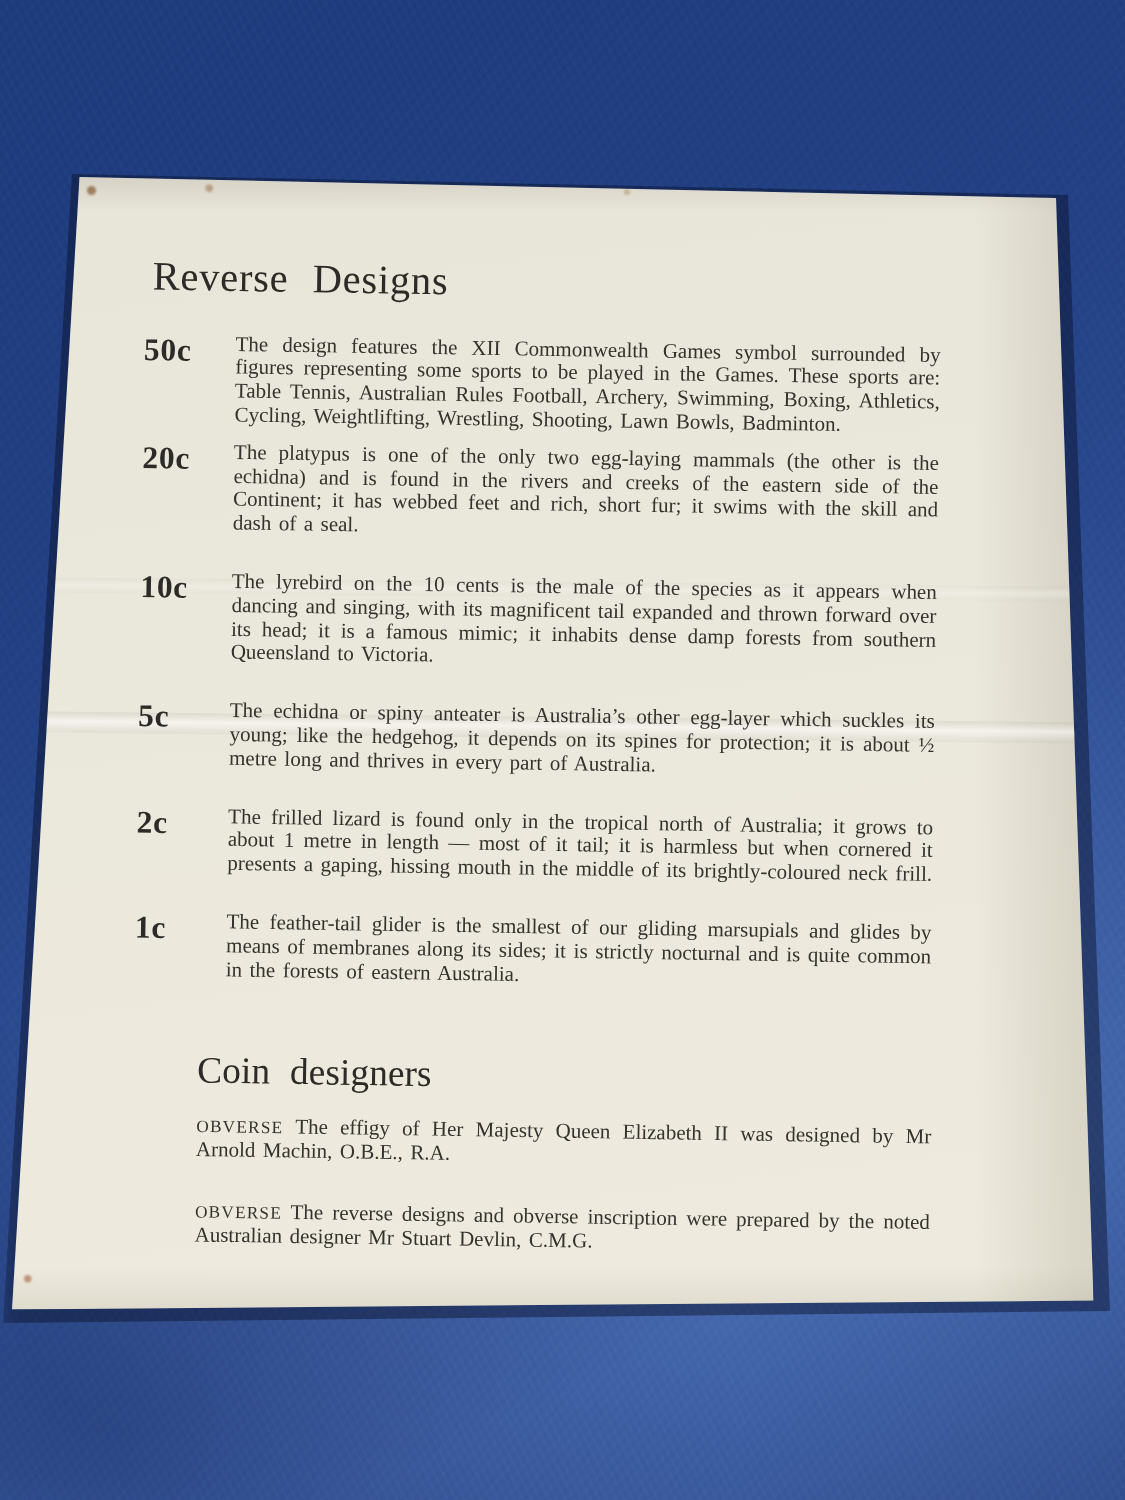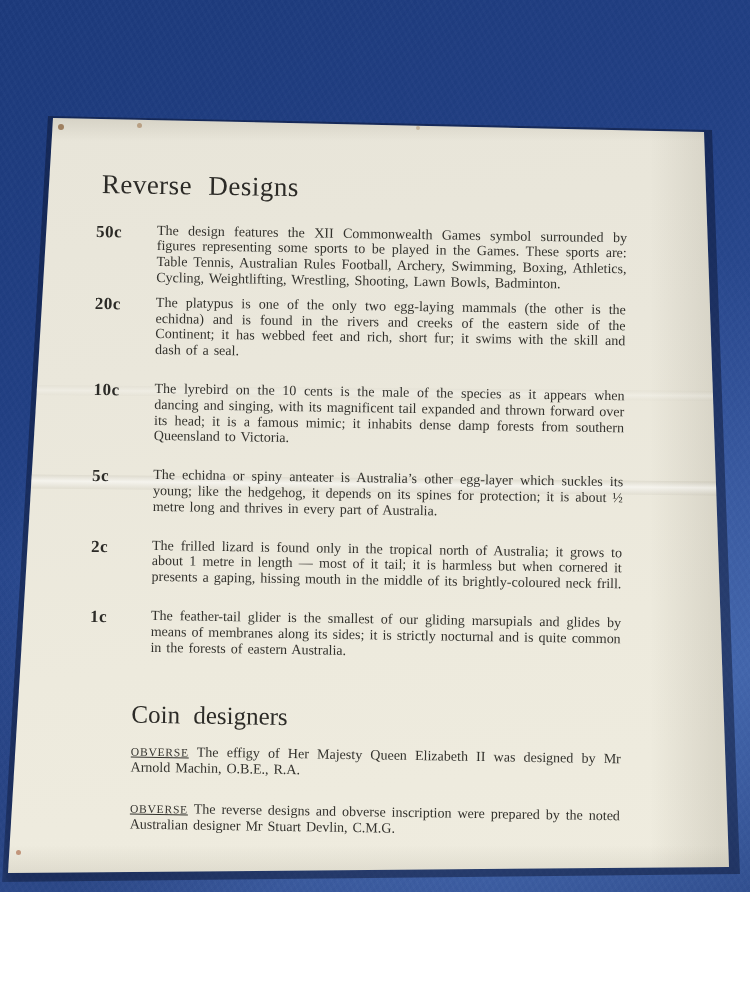--- a/index.html
+++ b/index.html
@@ -1,20 +1,20 @@
 <!DOCTYPE html>
 <html><head>
 <meta charset="utf-8">
 <style>
   html,body { margin:0; padding:0; }
   body {
     width:750px; height:1000px; overflow:hidden;
     font-family:"Liberation Serif","DejaVu Serif",serif;
   }
-  .scene { position:relative; width:750px; height:892px; overflow:hidden; }
+  .scene { position:relative; width:750px; height:1000px; overflow:hidden; }
 
   
   .bg {
     position:absolute; inset:0;
     background:
       radial-gradient(900px 700px at 68% 72%, rgba(90,125,190,0.45), rgba(90,125,190,0) 60%),
       radial-gradient(600px 400px at 10% 95%, rgba(20,35,80,0.35), rgba(20,35,80,0) 70%),
       linear-gradient(155deg, #1d3a7c 0%, #224084 35%, #2d4d94 60%, #3b5ea6 82%, #2c4a8a 100%);
   }
   .bg-grain {
@@ -61,38 +61,38 @@
   }
   .doc-title {
     margin:0 0 22px 5px; font-size:27px; font-weight:400;
     word-spacing:9px; letter-spacing:0.5px; line-height:1.1; color:#2c2b27;
   }
   .row { display:flex; align-items:flex-start; }
   .row + .row { margin-top:23px; }
   .row.first { margin-top:0; }
   .row.gap-small { margin-top:9px; }
   .denom {
-    flex:0 0 61px; font-weight:700; font-size:17px; line-height:1;
+    flex:0 0 61px; font-weight:700; font-size:21px; line-height:1;
     letter-spacing:0.5px; color:#2c2b27; padding-top:1px;
   }
   .sect-text {
     flex:0 0 470px; font-size:14px; line-height:15.8px;
     text-align:justify; word-spacing:1.5px; color:#33322d;
   }
   .designers { padding-left:43px; }
   .designers-heading {
     margin:45px 0 8px 0; font-size:25px; font-weight:400;
     word-spacing:7px; line-height:1.2; color:#2c2b27;
   }
   .designer-para {
     width:490px; font-size:14px; line-height:16px; text-align:justify;
     word-spacing:1.5px; color:#33322d;
   }
   .designer-para + .designer-para { margin-top:25px; }
-  .side-label { font-size:11.5px; letter-spacing:0.8px; font-weight:400;text-decoration:underline; }
+  .side-label { font-size:11.5px; letter-spacing:0.8px; font-weight:400; }
 </style>
 </head>
 <body>
 
 <div class="scene">
   <div class="bg"></div>
   <div class="bg-grain"></div>
   <div class="paper-shadow"></div>
 
   <div class="paper">

